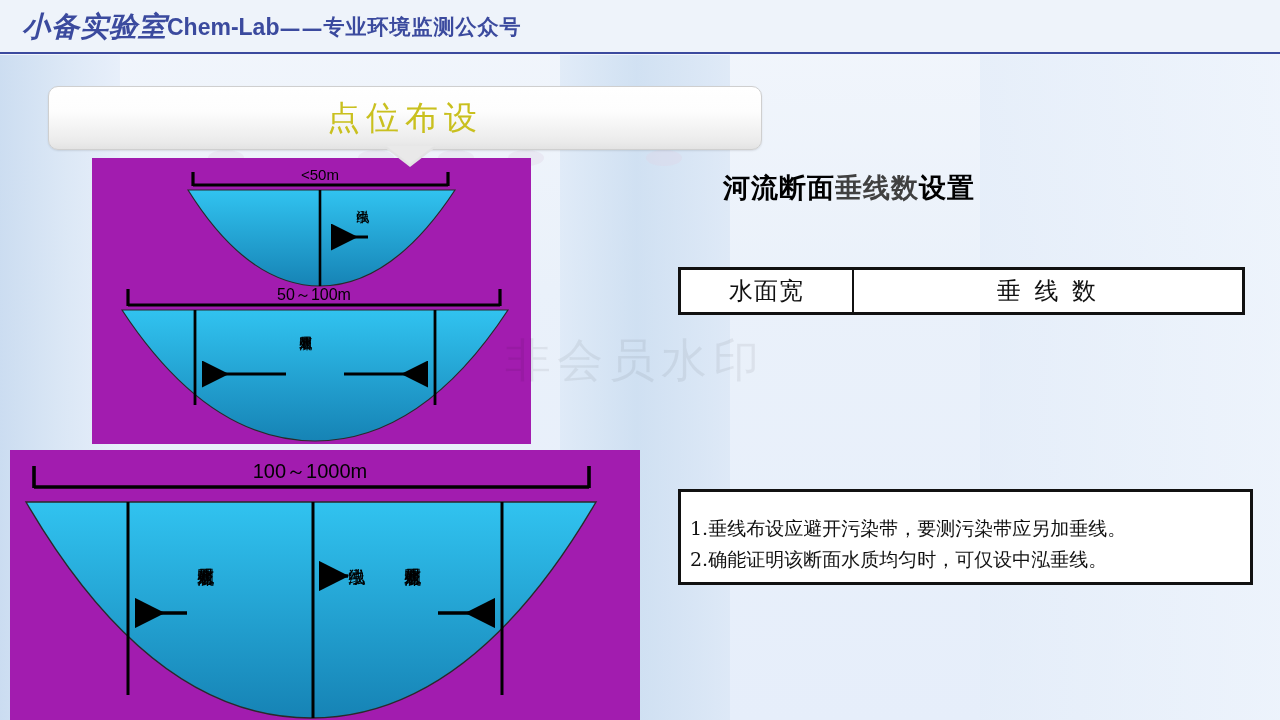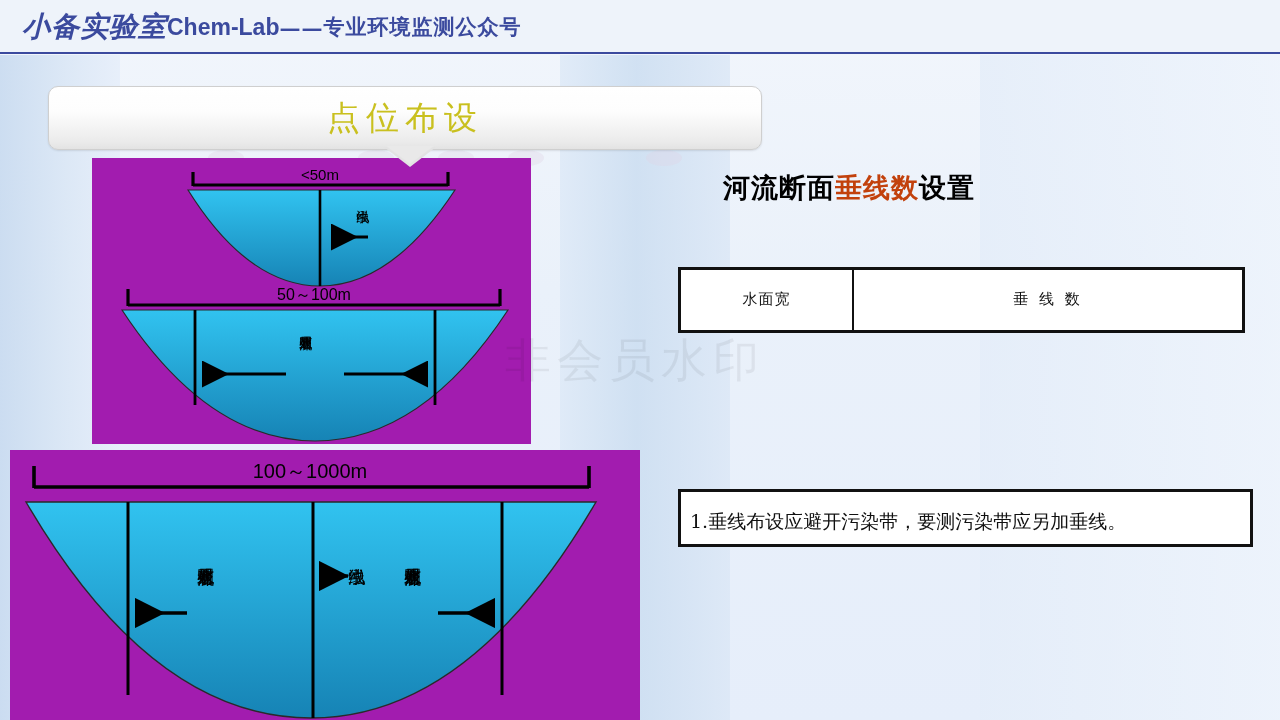--- a/index.html
+++ b/index.html
@@ -74,34 +74,34 @@
   .panel{position:absolute;background:#a21caf;z-index:2;}
   #panel-top{left:92px;top:158px;width:439px;height:286px;}
   #panel-bottom{left:10px;top:450px;width:630px;height:270px;}
 
   .dwg{position:absolute;left:0;top:0;}
 
   
   #rc-heading{position:absolute;left:723px;top:170px;z-index:4;
       font-size:27px;font-weight:bold;color:#000;letter-spacing:1px;
       font-family:"DejaVu Sans","Liberation Sans",sans-serif;white-space:nowrap;}
-  #rc-heading .hl{color:#c2410c;}
+  #rc-heading .hl{color:#404040;}
 
   #rc-table{position:absolute;left:678px;top:267px;width:567px;z-index:4;
       border-collapse:collapse;background:#fff;
       border:3px solid #111;}
-  #rc-table td{border:2px solid #111;padding:12px 8px;
+  #rc-table td{border:2px solid #111;padding:3px 8px;
       font-family:"DejaVu Serif","Liberation Serif",serif;
-      font-size:15px;color:#111;line-height:1.45;height:36px;}
+      font-size:24px;color:#111;line-height:1.45;height:36px;}
   #rc-table td.c-width{width:155px;}
   #rc-table tr.hdr td{text-align:center;letter-spacing:3px;}
   #rc-table tr.hdr td.c-width{letter-spacing:1px;}
 
   #rc-notes{position:absolute;left:678px;top:489px;width:551px;z-index:4;
-      background:#fff;border:3px solid #111;padding:14px 9px 7px 9px;}
+      background:#fff;border:3px solid #111;padding:21px 9px 7px 9px;}
   #rc-notes .note{
       font-family:"DejaVu Serif","Liberation Serif",serif;
       font-size:19px;color:#111;line-height:1.62;white-space:nowrap;}
 
   .vtext{writing-mode:vertical-rl;text-orientation:upright;
       font-family:"DejaVu Sans","Liberation Sans",sans-serif;}
 </style>
 </head>
 <body>
 
@@ -235,13 +235,14 @@
   <tbody>
     <tr class="hdr">
       <td class="c-width">水面宽</td>
       <td>垂 线 数</td>
     </tr>
   </tbody>
 </table>
 
 <div id="rc-notes">
   <div class="note">1.垂线布设应避开污染带，要测污染带应另加垂线。</div>
+  <div class="note">2.确能证明该断面水质均匀时，可仅设中泓垂线。</div>
 </div>
 
 </body></html>

